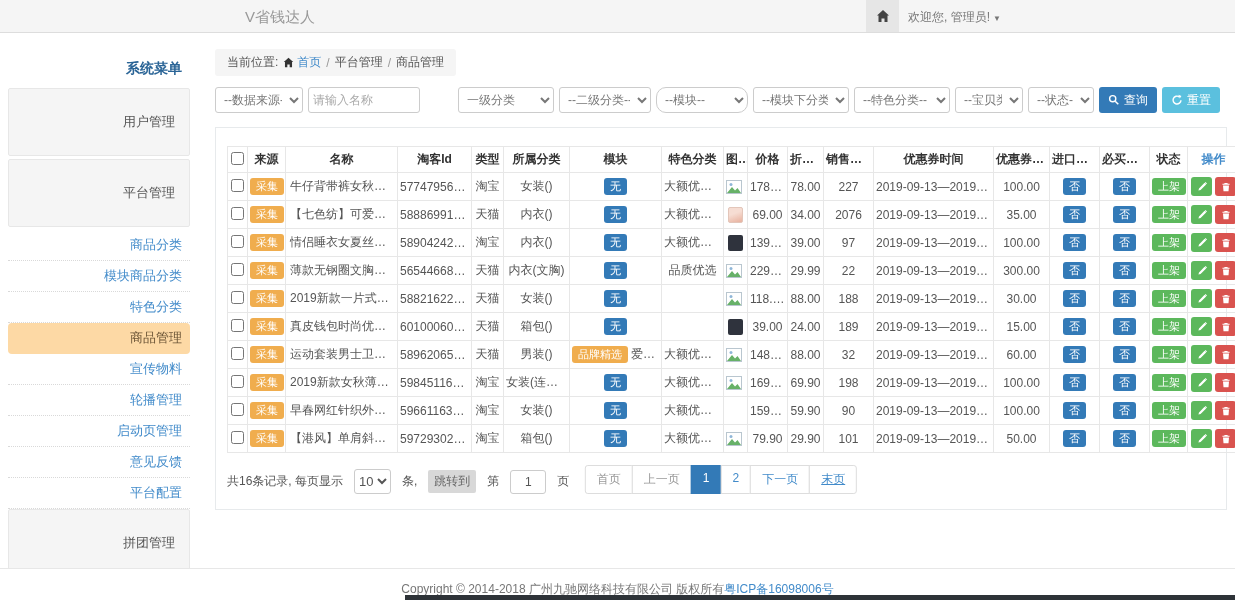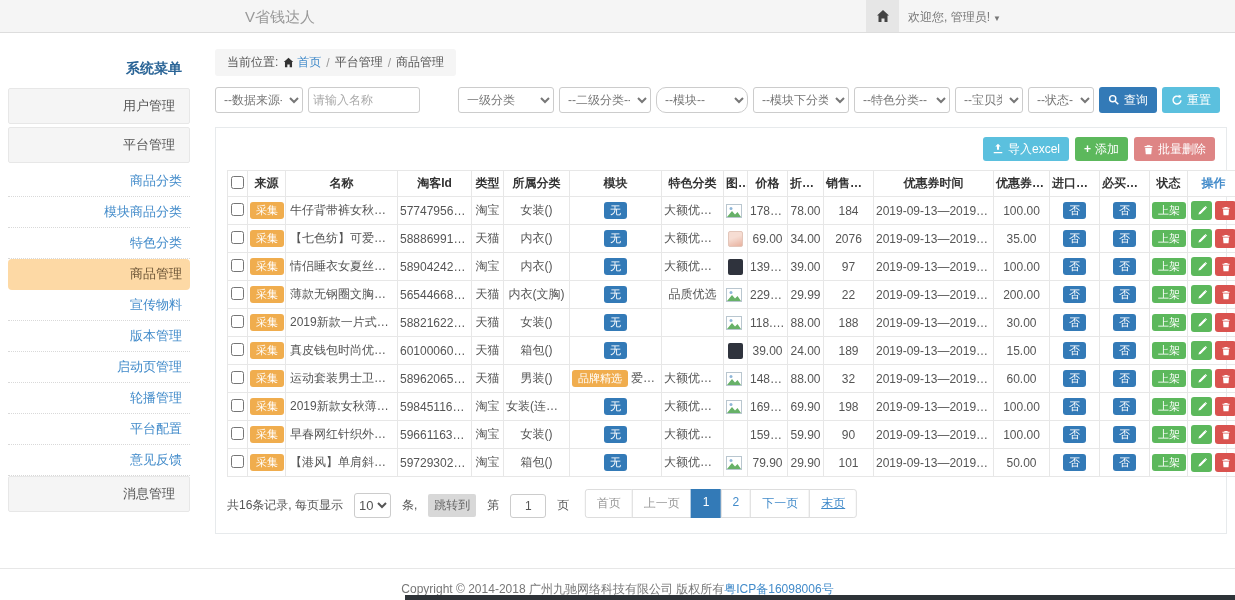--- a/index.html
+++ b/index.html
@@ -13,21 +13,21 @@
   
   .topbar { position:absolute; top:0; left:0; right:0; height:33px; background:#f5f5f5; border-bottom:1px solid #ddd; }
   .topbar-title { position:absolute; left:245px; top:8px; font-size:15px; color:#999; }
   .home-btn { position:absolute; left:866px; top:0; width:33px; height:32px; background:#e6e6e6; display:flex; align-items:center; justify-content:center; color:#444; cursor:pointer; }
   .welcome { position:absolute; left:908px; top:9px; font-size:12px; color:#777; cursor:pointer; }
   .welcome .caret { font-size:8px; color:#777; margin-left:3px; }
   
   .sidebar { position:absolute; left:8px; top:52px; width:182px; height:516px; overflow:hidden;text-align:right; }
   .side-header { color:#2a6496; font-weight:bold; font-size:14px; padding:8px 8px 10px 8px; }
   .side-item { cursor:pointer; }
-  .side-item.top { background:#f5f5f5; border:1px solid #e7e7e7; border-radius:2px; padding:8px 14px; font-size:13px; color:#555; margin-bottom:3px; }
+  .side-item.top { background:#f5f5f5; border:1px solid #e7e7e7; border-radius:2px; padding:24px 14px; font-size:13px; color:#555; margin-bottom:3px; }
   .side-item.sub { background:#fff; border-bottom:1px dotted #d9d9d9; padding:6px 8px 6px 17px; font-size:13px; color:#428bca; }
   .side-item.sub.active { background:#fdd9a5; border-radius:4px; color:#6b5436; border-bottom:1px solid transparent; }
   
   .main { position:absolute; left:215px; top:49px; width:1012px; }
   .breadcrumb { display:inline-flex; align-items:center; gap:5px; background:#f5f5f5; border-radius:3px; padding:5px 12px; font-size:12px; color:#555; }
   .breadcrumb .home-link { color:#428bca; cursor:pointer; display:inline-flex; align-items:center; gap:3px; }
   .breadcrumb .home-glyph { color:#333; }
   .breadcrumb .sep { color:#999; }
   
   .filter-row { margin-top:11px; display:flex; align-items:center; gap:5px; }
@@ -99,25 +99,25 @@
 <div class="sidebar">
   <div class="side-header">系统菜单</div>
   <div id="sidebar-list">
       <div class="side-item top">用户管理</div>
       <div class="side-item top">平台管理</div>
       <div class="side-item sub">商品分类</div>
       <div class="side-item sub">模块商品分类</div>
       <div class="side-item sub">特色分类</div>
       <div class="side-item sub active">商品管理</div>
       <div class="side-item sub">宣传物料</div>
-      <div class="side-item sub">版本管理</div>
+      <div class="side-item sub">轮播管理</div>
       <div class="side-item sub">启动页管理</div>
-      <div class="side-item sub">轮播管理</div>
+      <div class="side-item sub">意见反馈</div>
       <div class="side-item sub">平台配置</div>
-      <div class="side-item sub">意见反馈</div>
+      <div class="side-item top">拼团管理</div>
       <div class="side-item top">消息管理</div>
     </div>
 </div>
 
 <div class="main">
 
   <div class="breadcrumb">
     <span>当前位置:</span>
     <span class="home-link">
       <span class="home-glyph">
@@ -157,42 +157,20 @@
           <svg width="12" height="12" viewBox="0 0 14 14">
             <path fill="none" stroke="#fff" stroke-width="1.7" d="M11.6 7.2A4.6 4.6 0 1 1 9.6 3.3"></path>
             <path fill="#fff" d="M8.6 0.8l3.6 1.4-2 3z"></path>
           </svg>
         </span>
         <span>重置</span>
       </button>
     </div>
 
   <div class="panel">
-    <div class="toolbar">
-      <button class="btn btn-info">
-        <span>
-            <svg width="12" height="12" viewBox="0 0 14 14" fill="currentColor">
-              <path d="M7 1l3.2 3.2H8.2V8H5.8V4.2H3.8zM2 10.5h10V12H2z"></path>
-            </svg>
-          </span>
-        <span>导入excel</span>
-      </button>
-      <button class="btn btn-success">
-        <span style="font-weight:bold;">+</span>
-        <span>添加</span>
-      </button>
-      <button class="btn btn-danger-soft">
-        <span>
-            <svg width="11" height="11" viewBox="0 0 14 14" fill="currentColor">
-              <path d="M5 1.5h4l.5 1H12V4H2V2.5h2.5zM2.8 5h8.4l-.7 8H3.5z"></path>
-            </svg>
-          </span>
-        <span>批量删除</span>
-      </button>
-    </div>
 
     <table>
       <thead>
           <tr id="table-head-row">
             <th style="width: 20px;"><input type="checkbox" style=""></th>
             <th style="width: 38px;">来源</th>
             <th style="width: 112px;">名称</th>
             <th style="width: 74px;">淘客Id</th>
             <th style="width: 32px;">类型</th>
             <th style="width: 66px;">所属分类</th>
@@ -222,21 +200,21 @@
             <td>大额优惠券</td>
             <td>
               <svg width="16" height="14" viewBox="0 0 16 14">
                 <rect x="0.5" y="0.5" width="15" height="13" fill="#fff" stroke="#b9c6cf"></rect>
                 <circle cx="5" cy="4.5" r="1.5" fill="#8fb6d8"></circle>
                 <path d="M1 13l5-6 3 3.5 2.5-2.5 3.5 5z" fill="#67b168"></path>
               </svg>
             </td>
             <td>178.00</td>
             <td>78.00</td>
-            <td>184</td>
+            <td>227</td>
             <td>2019-09-13—2019-09-17</td>
             <td>100.00</td>
             <td><span class="tag t-blue">否</span></td>
             <td><span class="tag t-blue">否</span></td>
             <td><span class="tag t-green">上架</span></td>
             <td><span class="op-btn op-edit">
                 <svg width="10" height="10" viewBox="0 0 14 14" fill="#fff">
                   <path d="M10.6 1.2l2.2 2.2-7.8 7.8-3 .8.8-3zM12 0l2 2-1 1-2-2z"></path>
                 </svg>
               </span><span class="op-btn op-del">
@@ -314,21 +292,21 @@
               <svg width="16" height="14" viewBox="0 0 16 14">
                 <rect x="0.5" y="0.5" width="15" height="13" fill="#fff" stroke="#b9c6cf"></rect>
                 <circle cx="5" cy="4.5" r="1.5" fill="#8fb6d8"></circle>
                 <path d="M1 13l5-6 3 3.5 2.5-2.5 3.5 5z" fill="#67b168"></path>
               </svg>
             </td>
             <td>229.99</td>
             <td>29.99</td>
             <td>22</td>
             <td>2019-09-13—2019-09-17</td>
-            <td>200.00</td>
+            <td>300.00</td>
             <td><span class="tag t-blue">否</span></td>
             <td><span class="tag t-blue">否</span></td>
             <td><span class="tag t-green">上架</span></td>
             <td><span class="op-btn op-edit">
                 <svg width="10" height="10" viewBox="0 0 14 14" fill="#fff">
                   <path d="M10.6 1.2l2.2 2.2-7.8 7.8-3 .8.8-3zM12 0l2 2-1 1-2-2z"></path>
                 </svg>
               </span><span class="op-btn op-del">
                 <svg width="10" height="10" viewBox="0 0 14 14" fill="#fff">
                   <path d="M5 1.5h4l.5 1H12V4H2V2.5h2.5zM2.8 5h8.4l-.7 8H3.5z"></path>

